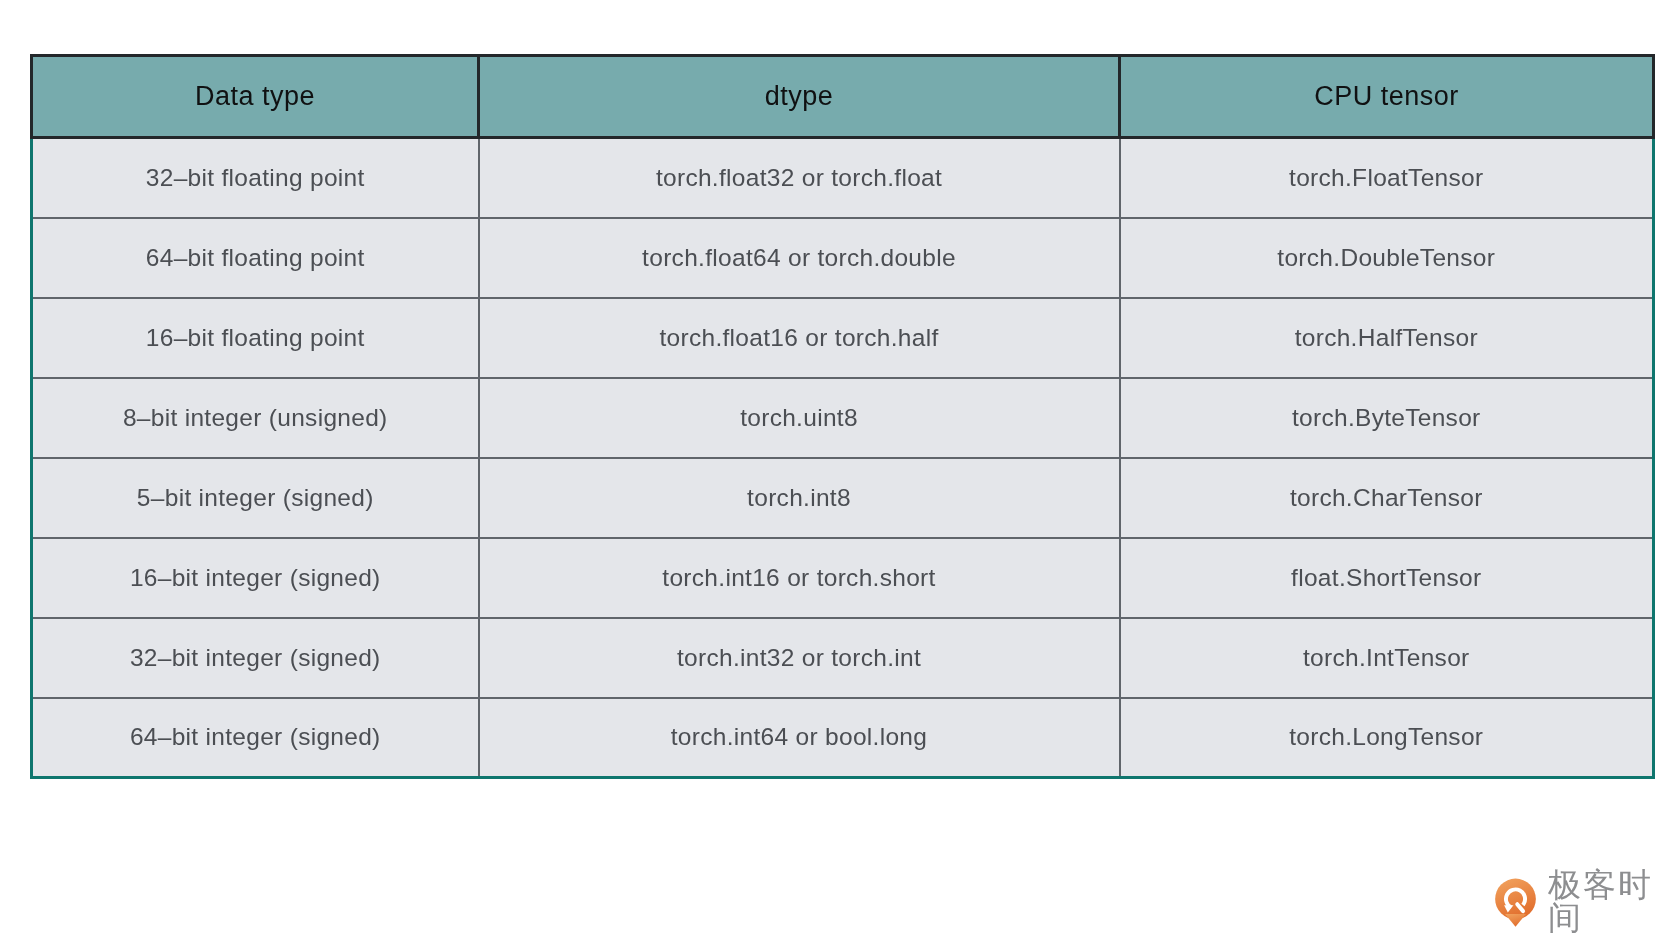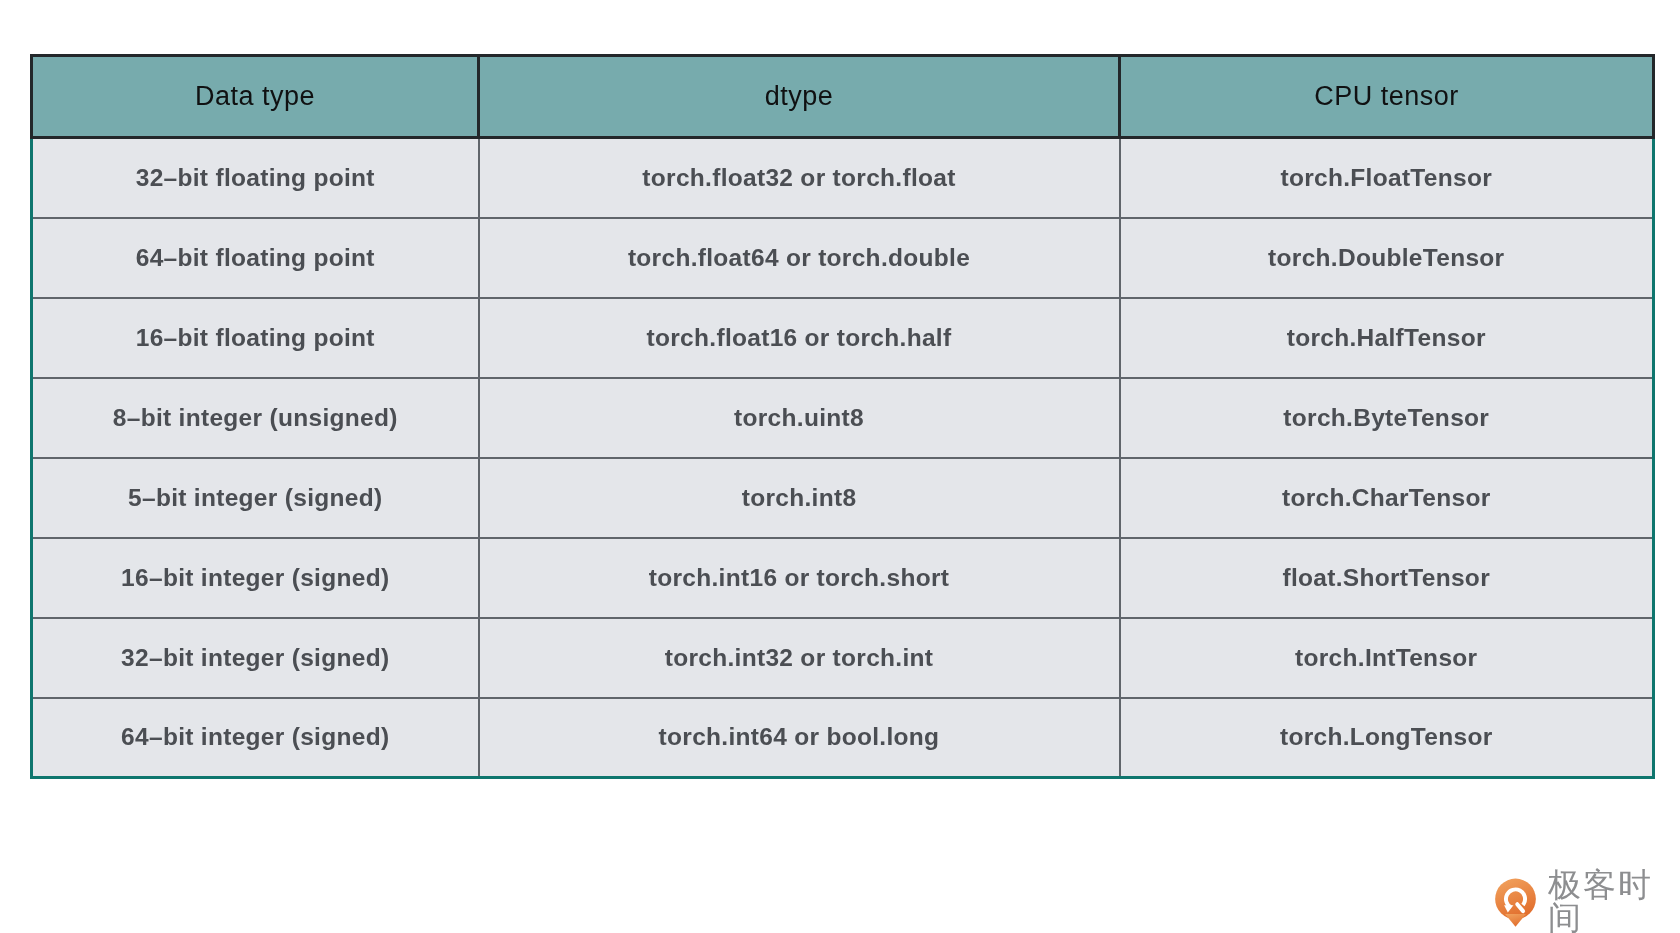--- a/index.html
+++ b/index.html
@@ -28,21 +28,21 @@
     color: #101112;
     text-align: center;
     vertical-align: middle;
     letter-spacing: 0.5px;
   }
   .dtype-table td {
     height: 80px;
     background: #e4e6ea;
     border: 2px solid #60656b;
     font-size: 24.5px;
-    font-weight: 700;
+    font-weight: 400;
     color: #4b4e53;
     text-align: center;
     vertical-align: middle;
     letter-spacing: 0.3px;
   }
   .logo {
     position: absolute;
     left: 1492px; top: 868px;
     display: flex;
     align-items: center;

